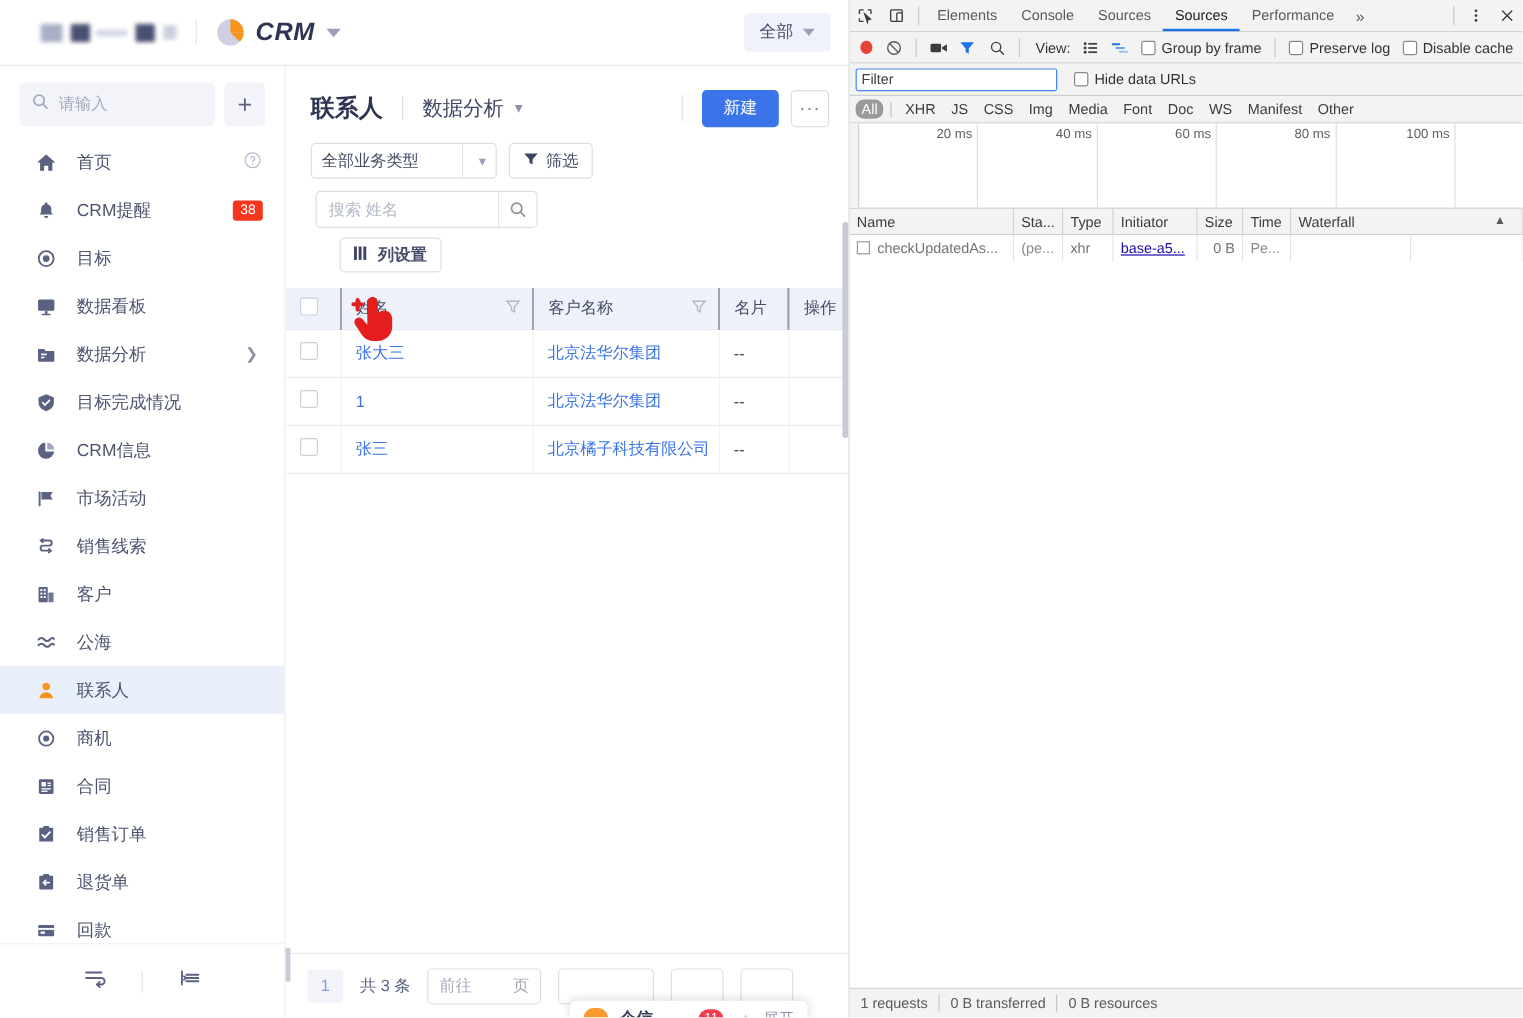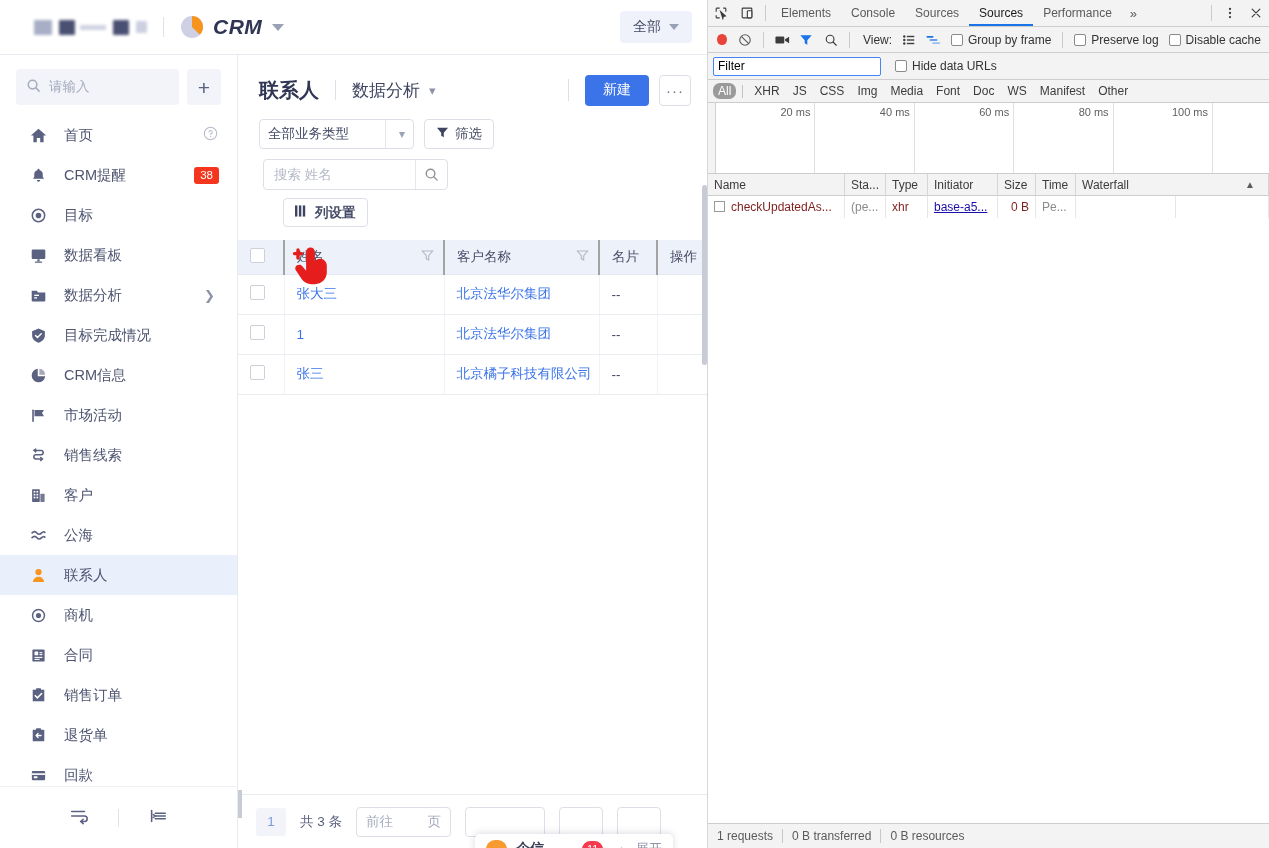--- a/index.html
+++ b/index.html
@@ -280,21 +280,21 @@
   .dt-chkwrap { display: flex; align-items: center; gap: 5px; margin: 0 4px; white-space: nowrap; }
 
   .dt-filterbar {
     height: 27px; background: #f3f3f3; border-bottom: 1px solid #cdcdcd;
     display: flex; align-items: center; padding: 0 5px; gap: 10px; flex: none;
   }
   .dt-filter-input {
     width: 168px; height: 19px; background: #fff;
     border: 1px solid #4285f4; border-radius: 2px;
     display: flex; align-items: center; padding: 0 4px;
-    font-size: 12px; color: #000000;
+    font-size: 12px; color: #404040;
   }
   .dt-typebar {
     height: 23px; background: #f3f3f3; border-bottom: 1px solid #cdcdcd;
     display: flex; align-items: center; padding: 0 5px; gap: 3px; flex: none;
     font-size: 12px; color: #3c3c3c;
   }
   .type-pill { padding: 1px 5px; border-radius: 7px; }
   .type-pill.sel { background: #9a9a9a; color: #fff; }
   .type-divider { width: 1px; height: 13px; background: #c4c4c4; margin: 0 3px; }
 
@@ -319,21 +319,21 @@
   }
   .th {
     height: 22px; line-height: 22px; padding: 0 6px;
     border-right: 1px solid #d5d5d5; white-space: nowrap; overflow: hidden;
   }
   .dt-rows { flex: 1; overflow: hidden; position: relative; background: #fff; }
   .dt-row { height: 22px; display: flex; align-items: center; font-size: 12px; }
   .td {
     height: 22px; line-height: 22px; padding: 0 6px;
     border-right: 1px solid #e6e6e6; white-space: nowrap; overflow: hidden;
-    color: #7f1d1d;
+    color: #737373;
   }
   .td.muted { color: #8b8b8b; }
   .td.right { text-align: right; }
   .td.link { color: #1a0dab; text-decoration: underline; }
   .row-cbx {
     width: 11px; height: 11px; border: 1px solid #9a9a9a;
     background: #fff; display: inline-block; margin-right: 6px;
     vertical-align: -1px;
   }
   .dt-status {

